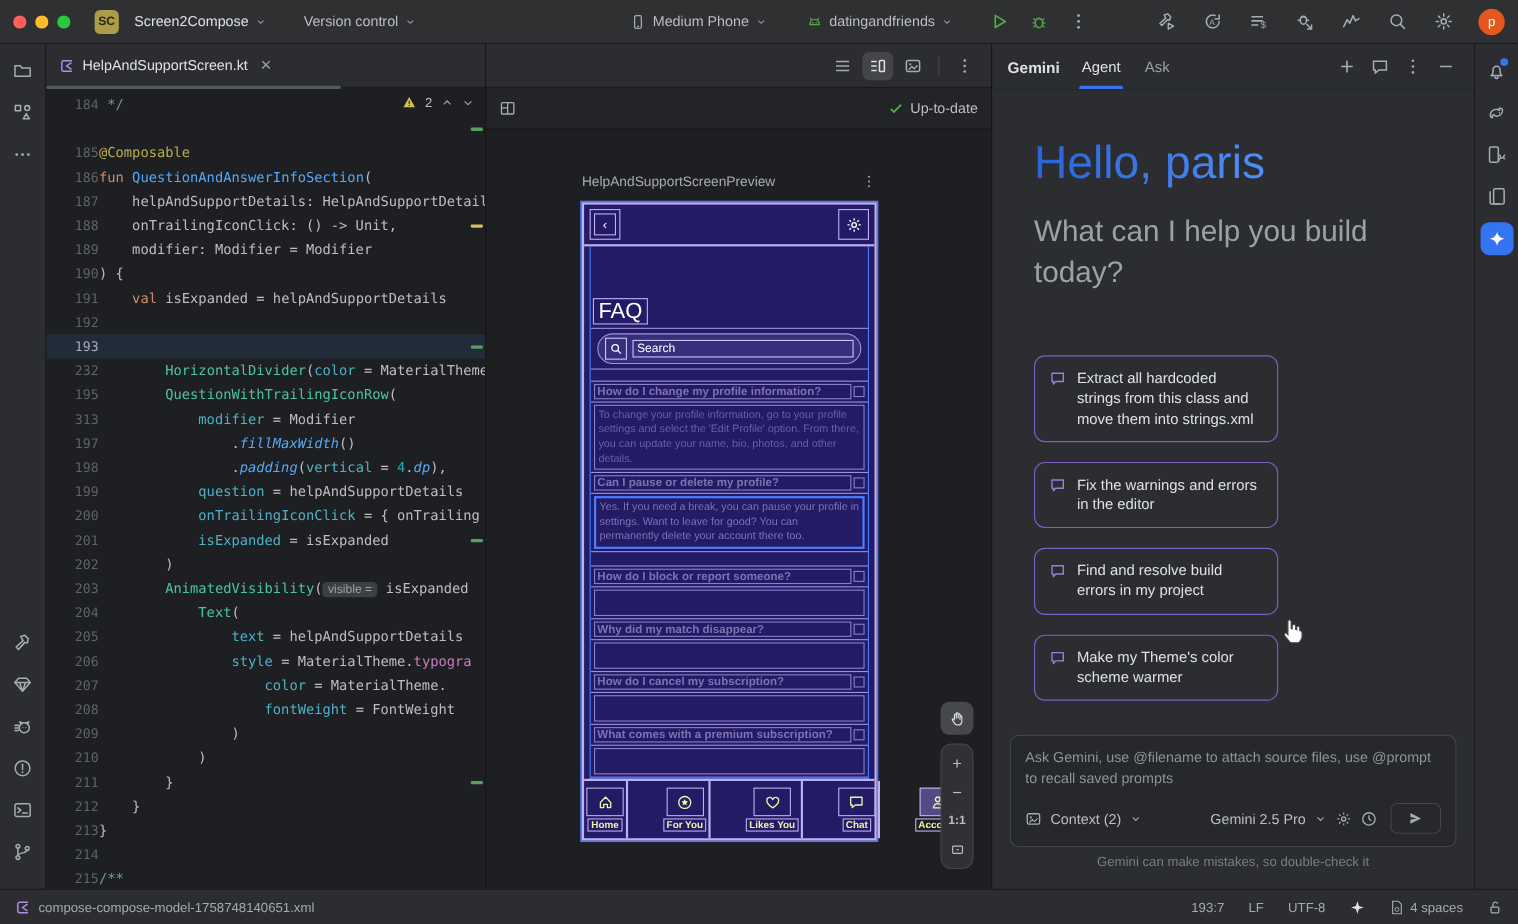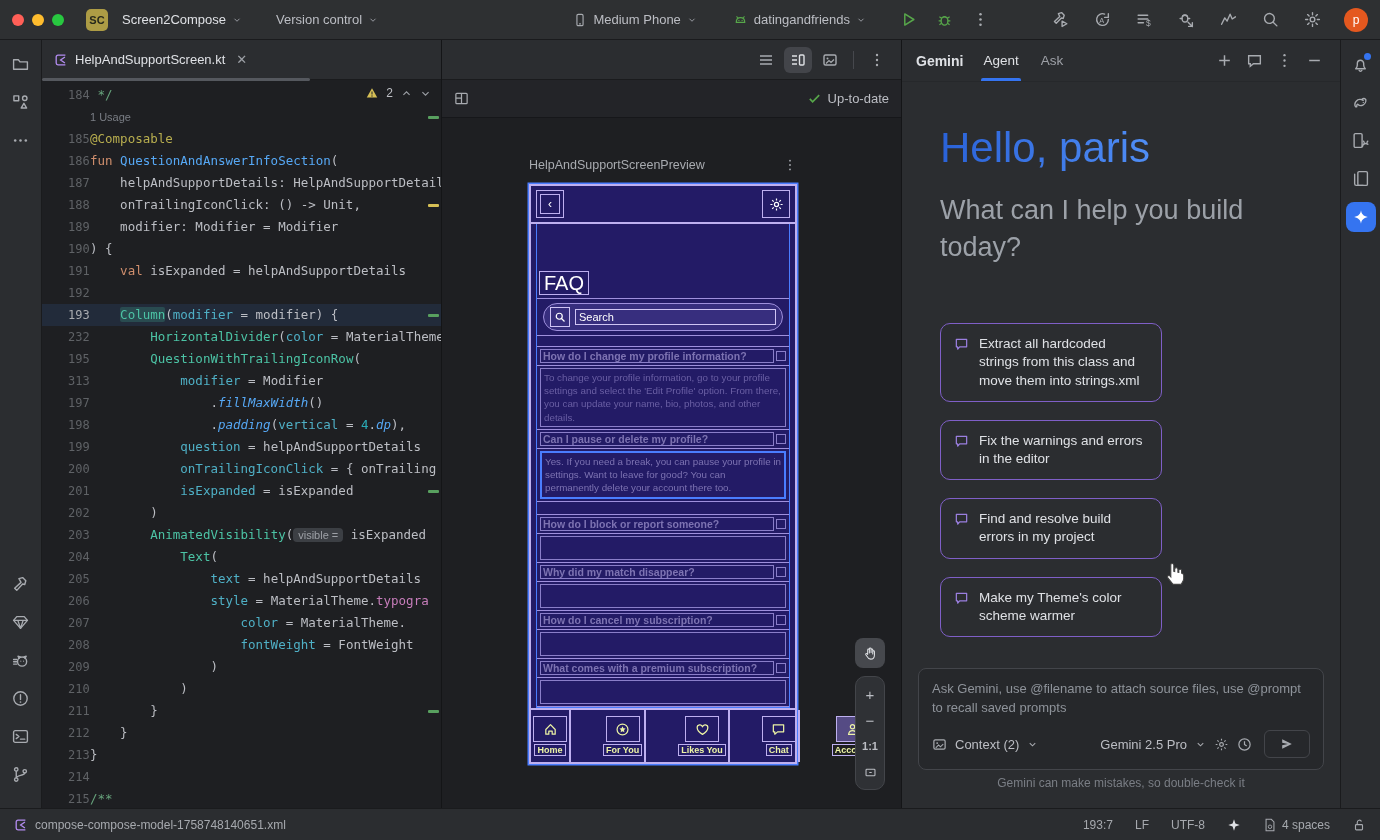--- a/index.html
+++ b/index.html
@@ -51,21 +51,21 @@
     font-size:13px; color:#dfe1e5; }
   .tab svg { width:14px; height:14px; }
   .tab .close { color:#9da0a6; font-size:13px; margin-left:4px; }
   .tab-scroll { position:absolute; left:0; bottom:-2px; width:268px; height:3px;
     background:#55585e; border-radius:2px; }
   .code-area { flex:1; position:relative; overflow:hidden; padding-top:4px; }
   .code-row { position:relative; display:flex; height:22px; line-height:22px;
     font-family:"DejaVu Sans Mono", monospace; font-size:12.5px; white-space:pre; }
   .code-row .ln { width:48px; flex:none; text-align:right; padding-right:20px;
     color:#5f6266; font-size:12px;padding-left:26px; }
-  .code-row.current { background:rgba(56,106,184,0.16); }
+  .code-row.current { background:rgba(56,106,184,0.16);flex-direction:column; }
   .code-row.current .ln { color:#a9acb0; }
   .code-text { overflow:hidden; flex:1; }
   .usage-hint { color:#7a7e85; font-size:11px; font-family:"Liberation Sans",sans-serif; }
   .tok-pln{color:#bcbec4} .tok-kw{color:#cf8e6d} .tok-fn{color:#56a8f5}
   .tok-call{color:#4cc3a5}
   .tok-callhl{color:#4cc3a5;background:rgba(70,190,160,.22);border-radius:2px}
   .tok-named{color:#4fb0c6} .tok-ann{color:#b8ae4f} .tok-cmt{color:#67a37c}
   .tok-num{color:#2aacb8} .tok-ext{color:#56a8f5;font-style:italic}
   .tok-prop{color:#c77dbb}
   .tok-hintchip{background:#3c3f44;color:#9da0a6;border-radius:4px;padding:1px 5px;
@@ -407,21 +407,21 @@
           <span>2</span>
           <svg viewBox="0 0 16 16" style="width:11px;height:11px;color:#9da0a6">
               <path d="M3.5 10l4.5-4.5L12.5 10" stroke="currentColor" fill="none" stroke-width="1.6"></path>
             </svg>
           <svg viewBox="0 0 16 16" style="width:11px;height:11px;color:#9da0a6">
               <path d="M3.5 6l4.5 4.5L12.5 6" stroke="currentColor" fill="none" stroke-width="1.6"></path>
             </svg>
         </div>
         <div id="code-lines">
             <div class="code-row"><span class="ln">184</span><span class="code-text"><span class="tok-cmt"> */</span></span></div>
-            <div class="code-row"><span class="ln"></span><span class="code-text"><span class="usage-hint">1 Usage</span></span><span class="mark mark-green"></span></div>
+            <div class="code-row"><span class="ln"></span><span class="mark mark-green"></span></div>
             <div class="code-row"><span class="ln">185</span><span class="code-text"><span class="tok-ann">@Composable</span></span></div>
             <div class="code-row"><span class="ln">186</span><span class="code-text"><span class="tok-kw">fun </span><span class="tok-fn">QuestionAndAnswerInfoSection</span><span class="tok-pln">(</span></span></div>
             <div class="code-row"><span class="ln">187</span><span class="code-text"><span class="tok-pln">    helpAndSupportDetails: HelpAndSupportDetails,</span></span></div>
             <div class="code-row"><span class="ln">188</span><span class="code-text"><span class="tok-pln">    onTrailingIconClick: () -&gt; Unit,</span></span><span class="mark mark-yellow"></span></div>
             <div class="code-row"><span class="ln">189</span><span class="code-text"><span class="tok-pln">    modifier: Modifier = Modifier</span></span></div>
             <div class="code-row"><span class="ln">190</span><span class="code-text"><span class="tok-pln">) {</span></span></div>
             <div class="code-row"><span class="ln">191</span><span class="code-text"><span class="tok-pln">    </span><span class="tok-kw">val </span><span class="tok-pln">isExpanded = helpAndSupportDetails</span></span></div>
             <div class="code-row"><span class="ln">192</span><span class="code-text"></span></div>
             <div class="code-row current"><span class="ln">193</span><span class="code-text"><span class="tok-pln">    </span><span class="tok-callhl">Column</span><span class="tok-pln">(</span><span class="tok-named">modifier</span><span class="tok-pln"> = modifier) {</span></span><span class="mark mark-green"></span></div>
             <div class="code-row"><span class="ln">232</span><span class="code-text"><span class="tok-pln">        </span><span class="tok-call">HorizontalDivider</span><span class="tok-pln">(</span><span class="tok-named">color</span><span class="tok-pln"> = MaterialTheme</span></span></div>

